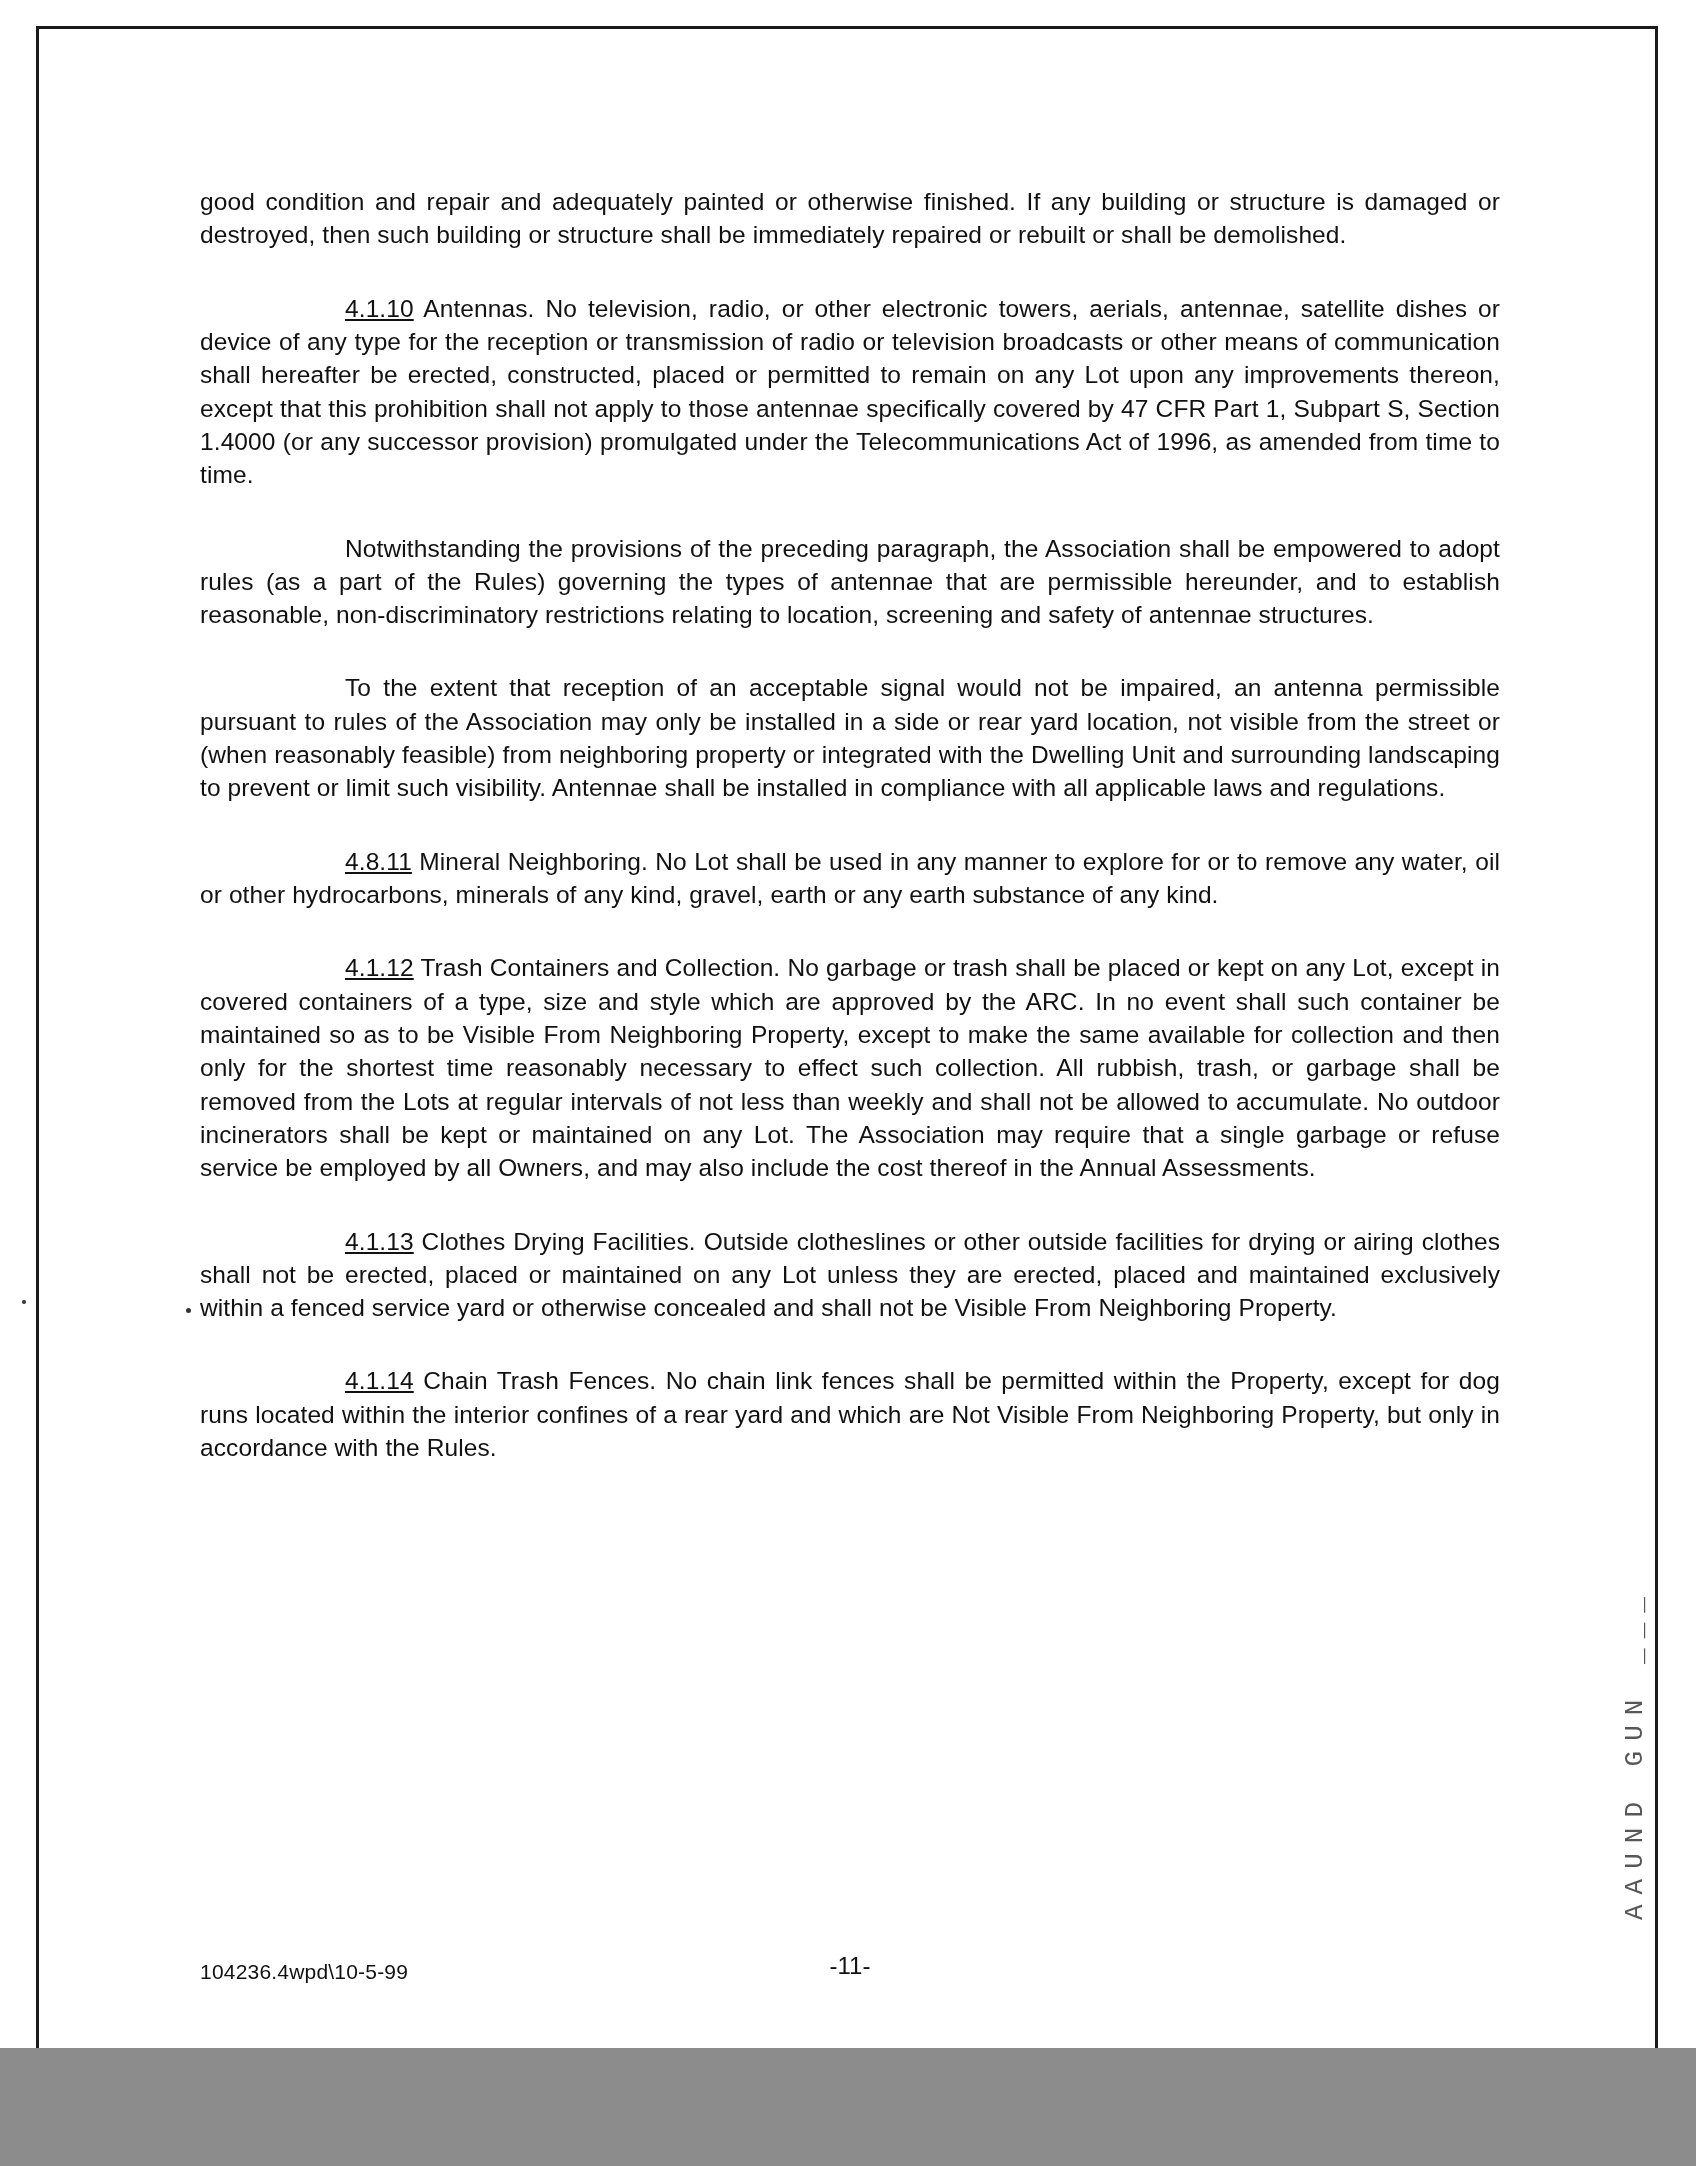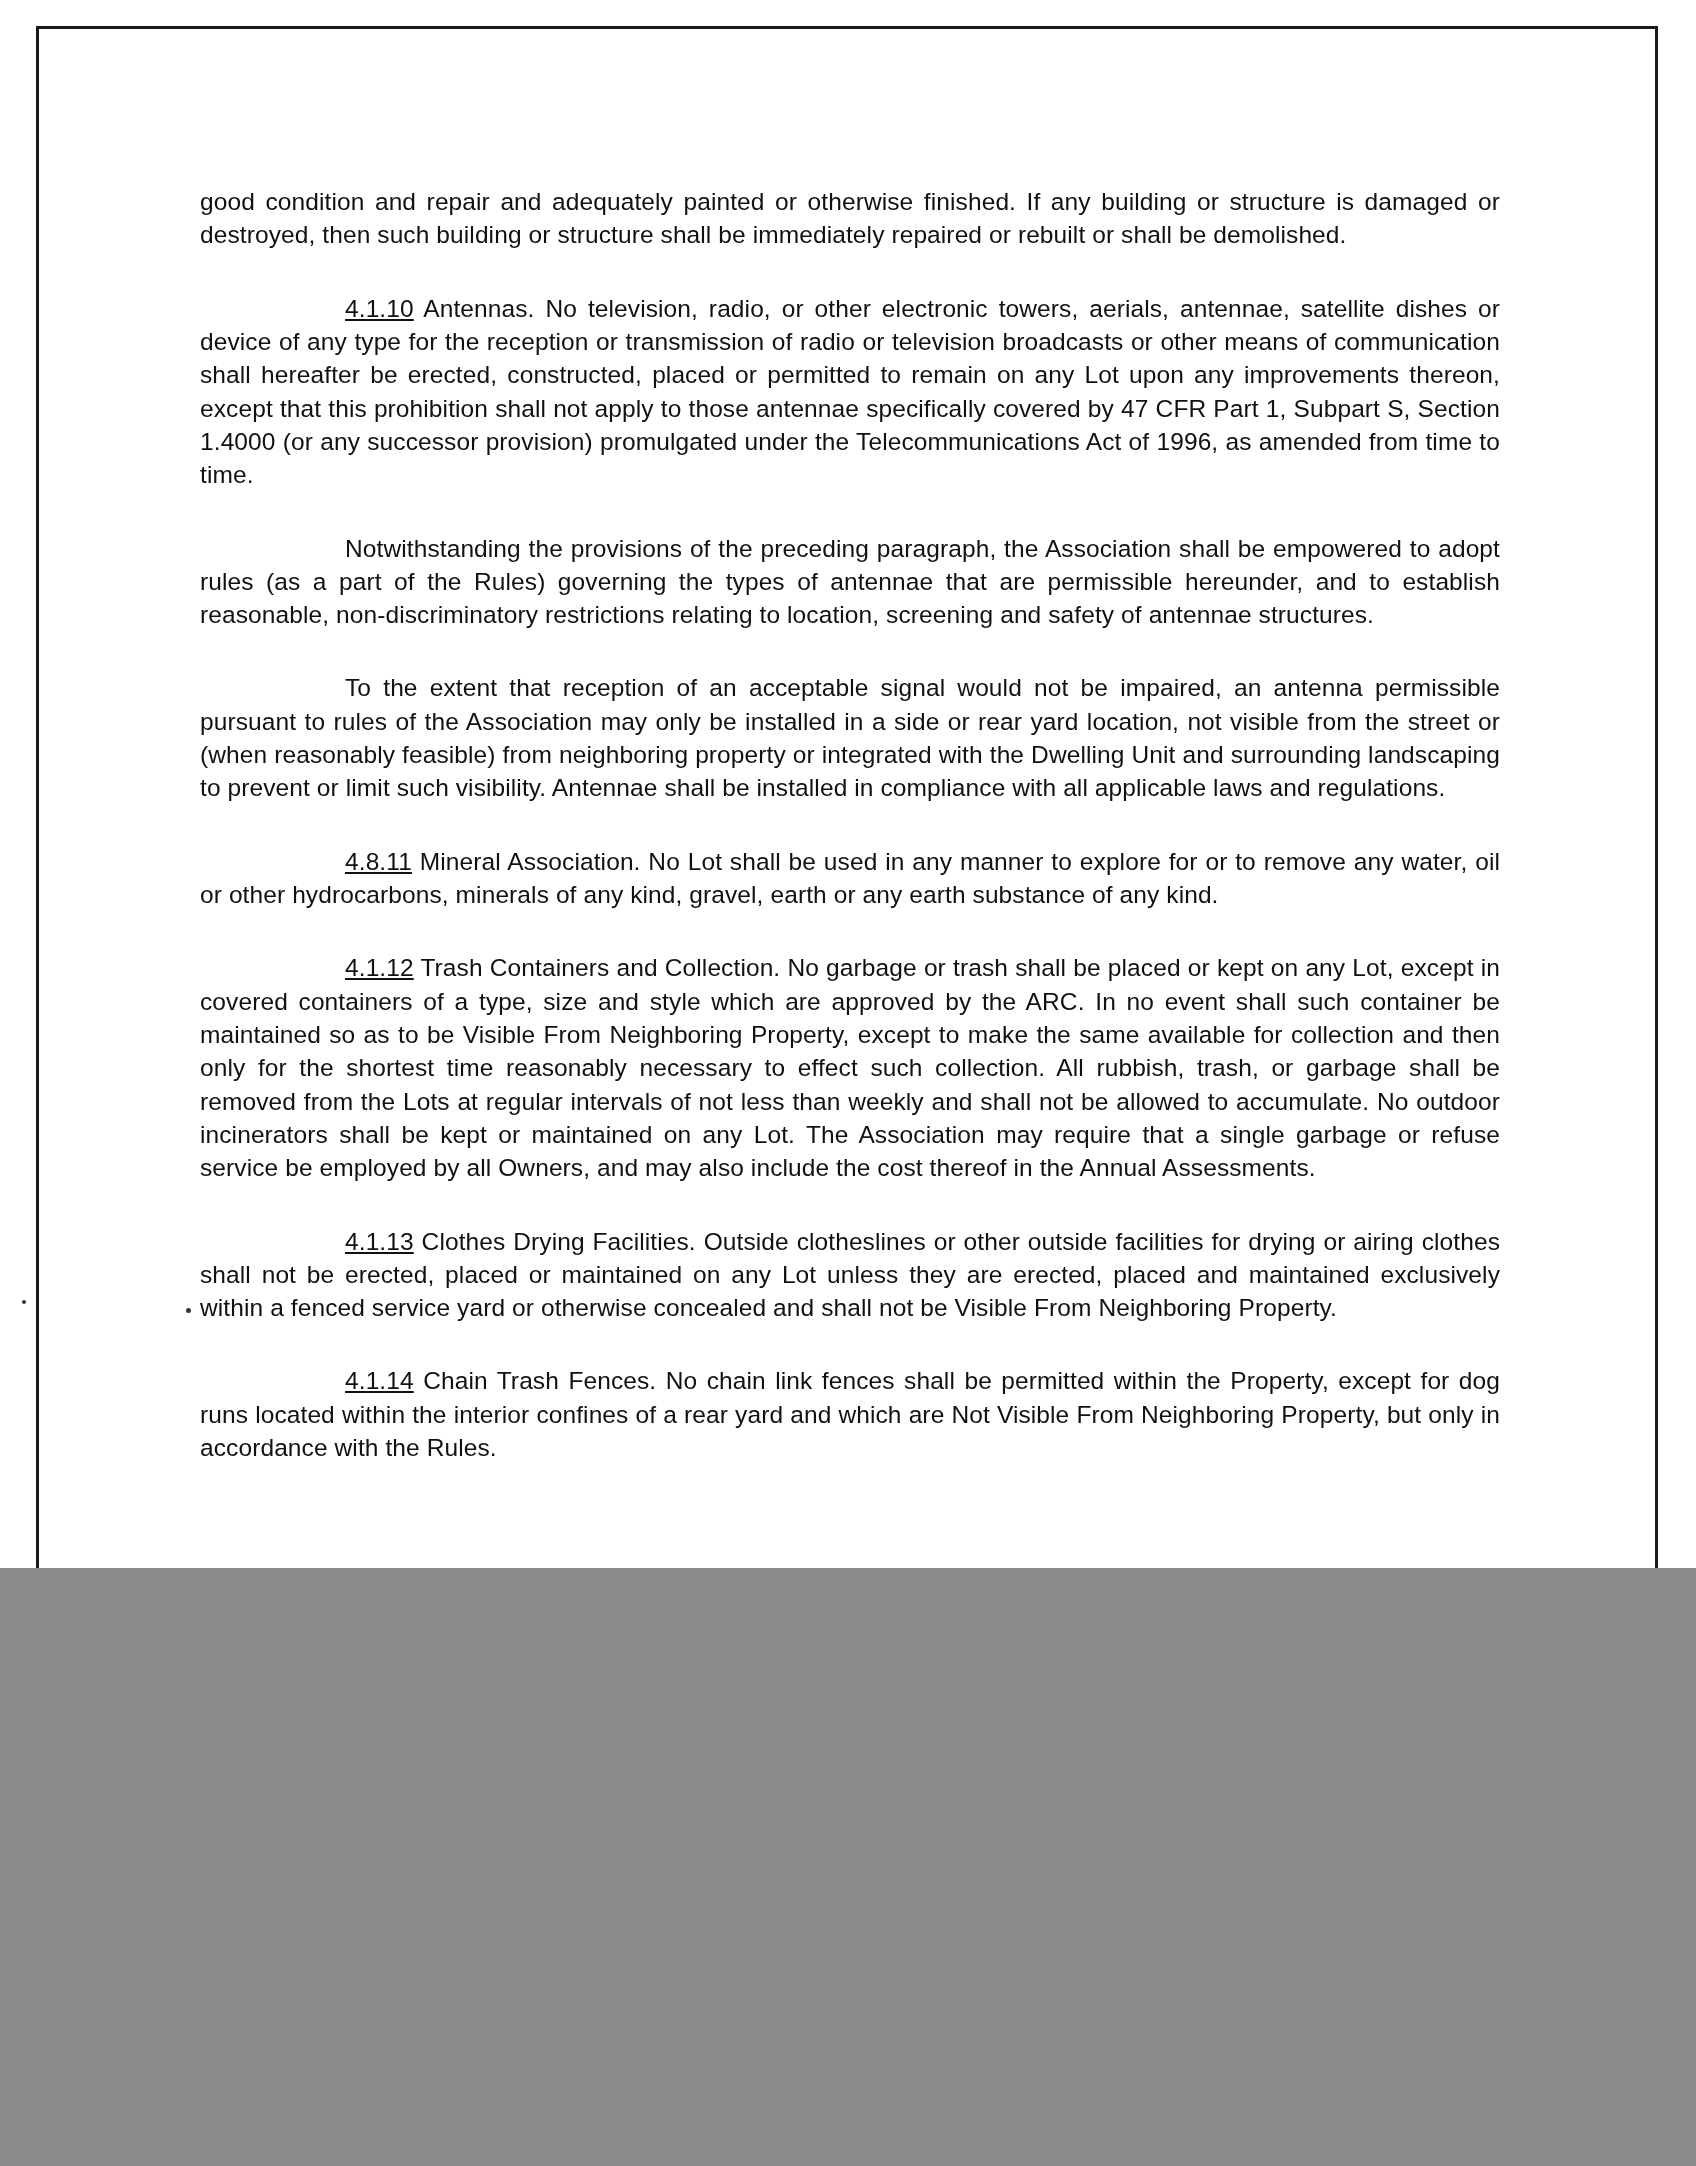--- a/index.html
+++ b/index.html
@@ -3,21 +3,21 @@
 <meta charset="utf-8">
 <style>
   html, body {
     margin: 0;
     padding: 0;
     background: #8c8c8c;
   }
   .page {
     position: relative;
     width: 1696px;
-    height: 1568px;
+    height: 2048px;
     background: #ffffff;
     overflow: hidden;
     font-family: "Liberation Sans", sans-serif;
   }
   
   .scan-frame {
     position: absolute;
     left: 36px;
     top: 26px;
     width: 1622px;
@@ -132,21 +132,21 @@
   <div class="content">
 
     <p class="first"><span>good condition and repair and adequately painted or otherwise finished.  If any building or structure is damaged or destroyed, then such building or structure shall be immediately repaired or rebuilt or shall be demolished.</span></p>
 
     <p class="indent"><span class="sec-num">4.1.10</span> <b>Antennas.</b><span> No television, radio, or other electronic towers, aerials, antennae, satellite dishes or device of any type for the reception or transmission of radio or television broadcasts or other means of communication shall hereafter be erected, constructed, placed or permitted to remain on any Lot upon any improvements thereon, except that this prohibition shall not apply to those antennae specifically covered by 47 CFR Part 1, Subpart S, Section 1.4000 (or any successor provision) promulgated under the Telecommunications Act of 1996, as amended from time to time.</span></p>
 
     <p class="indent"><span>Notwithstanding the provisions of the preceding paragraph, the Association shall be empowered to adopt rules (as a part of the Rules) governing the types of antennae that are permissible hereunder, and to establish reasonable, non-discriminatory restrictions relating to location, screening and safety of antennae structures.</span></p>
 
     <p class="indent"><span>To the extent that reception of an acceptable signal would not be impaired, an antenna permissible pursuant to rules of the Association may only be installed in a side or rear yard location, not visible from the street or (when reasonably feasible) from neighboring property or integrated with the Dwelling Unit and surrounding landscaping to prevent or limit such visibility.  Antennae shall be installed in compliance with all applicable laws and regulations.</span></p>
 
-    <p class="indent"><span class="sec-num">4.8.11</span> <b>Mineral Association.</b><span>   No Lot shall be used in any manner to explore for or to remove any water, oil or other hydrocarbons, minerals of any kind, gravel, earth or any earth substance of any kind.</span></p>
+    <p class="indent"><span class="sec-num">4.8.11</span> <b>Mineral Neighboring.</b><span>   No Lot shall be used in any manner to explore for or to remove any water, oil or other hydrocarbons, minerals of any kind, gravel, earth or any earth substance of any kind.</span></p>
 
     <p class="indent"><span class="sec-num">4.1.12</span> <b>Trash Containers and Collection.</b><span>  No garbage or trash shall be placed or kept on any Lot, except in covered containers of a type, size and style which are approved by the ARC.  In no event shall such container be maintained so as to be Visible From Neighboring Property, except to make the same available for collection and then only for the shortest time reasonably necessary to effect such collection.  All rubbish, trash, or garbage shall be removed from the Lots at regular intervals of not less than weekly and shall not be allowed to accumulate.  No outdoor incinerators shall be kept or maintained on any Lot.  The Association may require that a single garbage or refuse service be employed by all Owners, and may also include the cost thereof in the Annual Assessments.</span></p>
 
     <p class="indent"><span class="sec-num">4.1.13</span> <b>Clothes Drying Facilities.</b><span>   Outside clotheslines or other outside facilities for drying or airing clothes shall not be erected, placed or maintained on any Lot unless they are erected, placed and maintained exclusively within a fenced service yard or otherwise concealed and shall not be Visible From Neighboring Property.</span></p>
 
     <p class="indent"><span class="sec-num">4.1.14</span> <b>Chain Trash Fences.</b><span> No chain link fences shall be permitted within the Property, except for dog runs located within the interior confines of a rear yard and which are Not Visible From Neighboring Property, but only in accordance with the Rules.</span></p>
 
   </div>
 
   <div class="footer">

